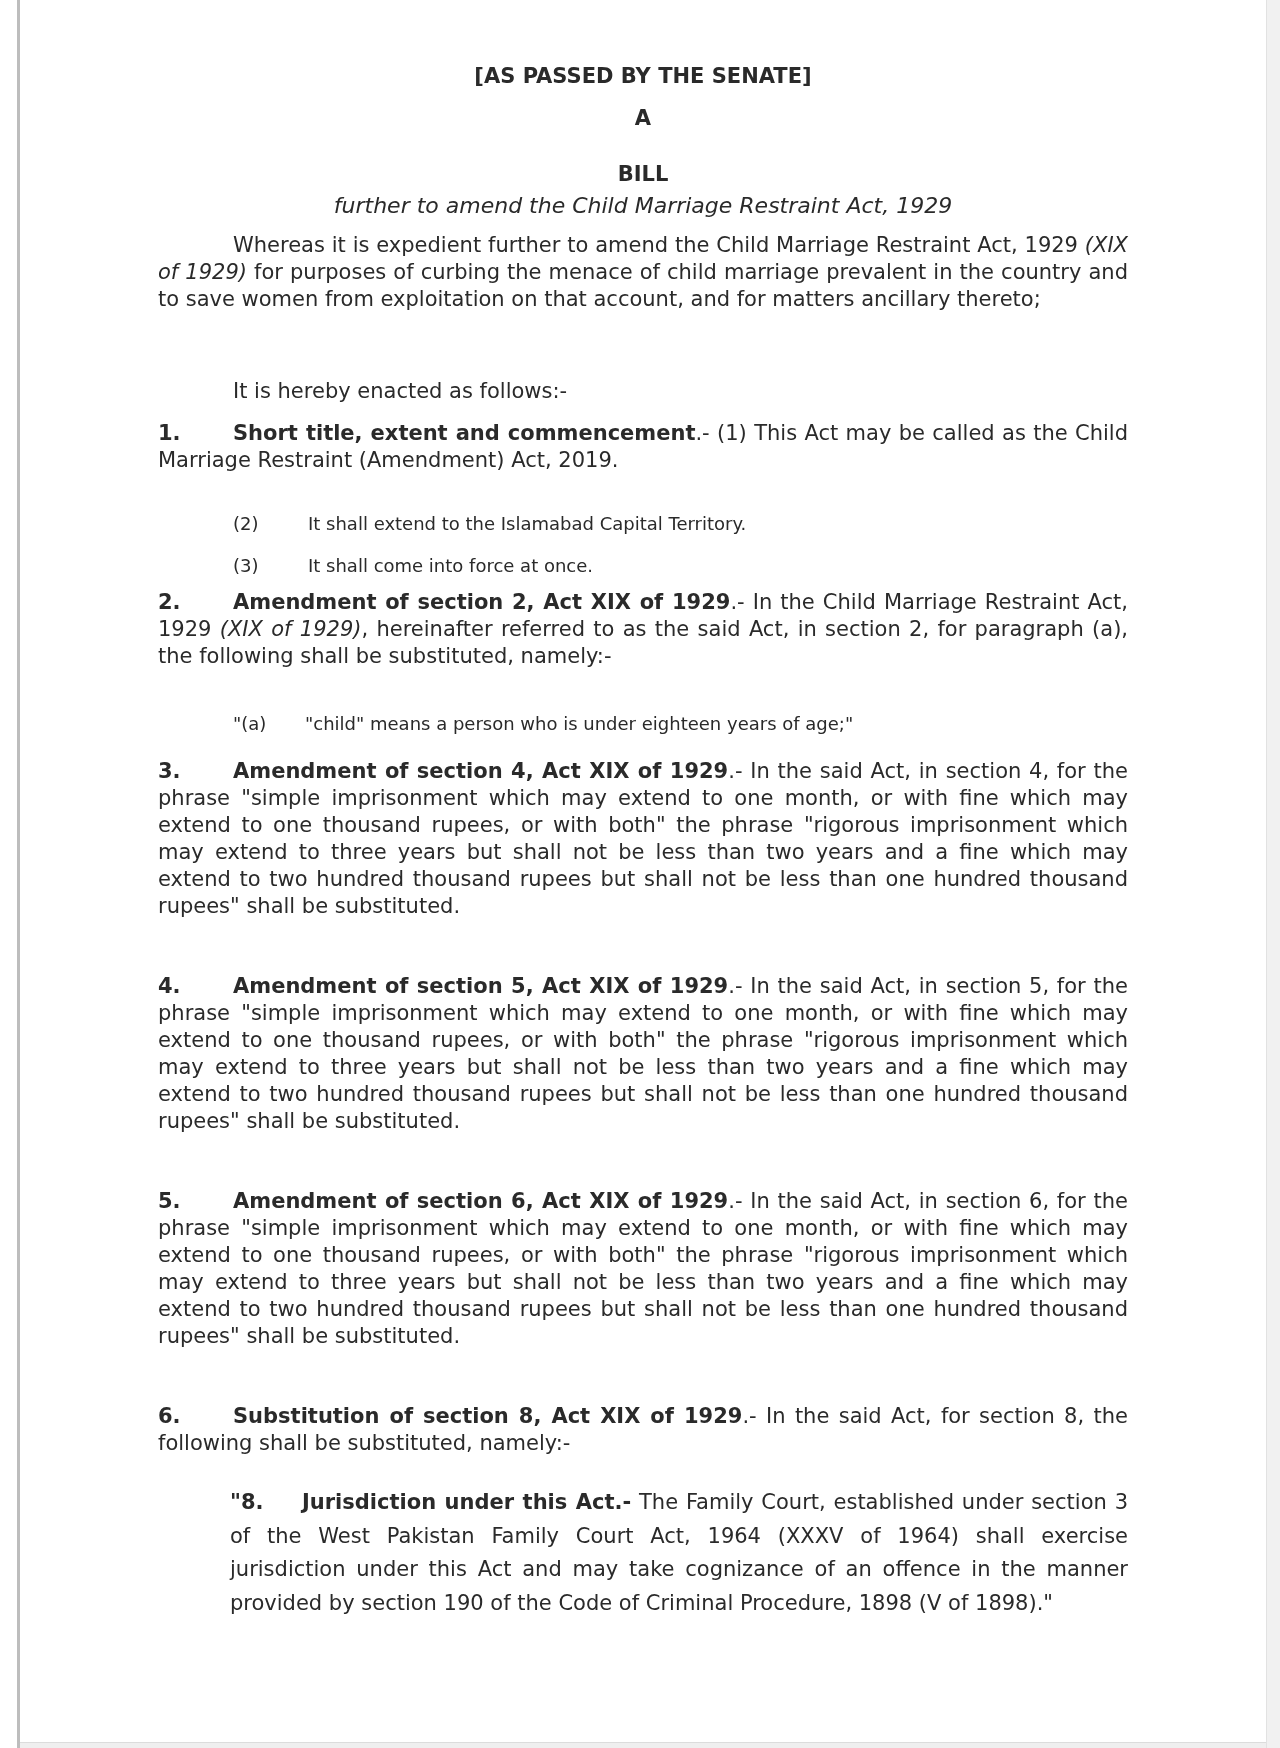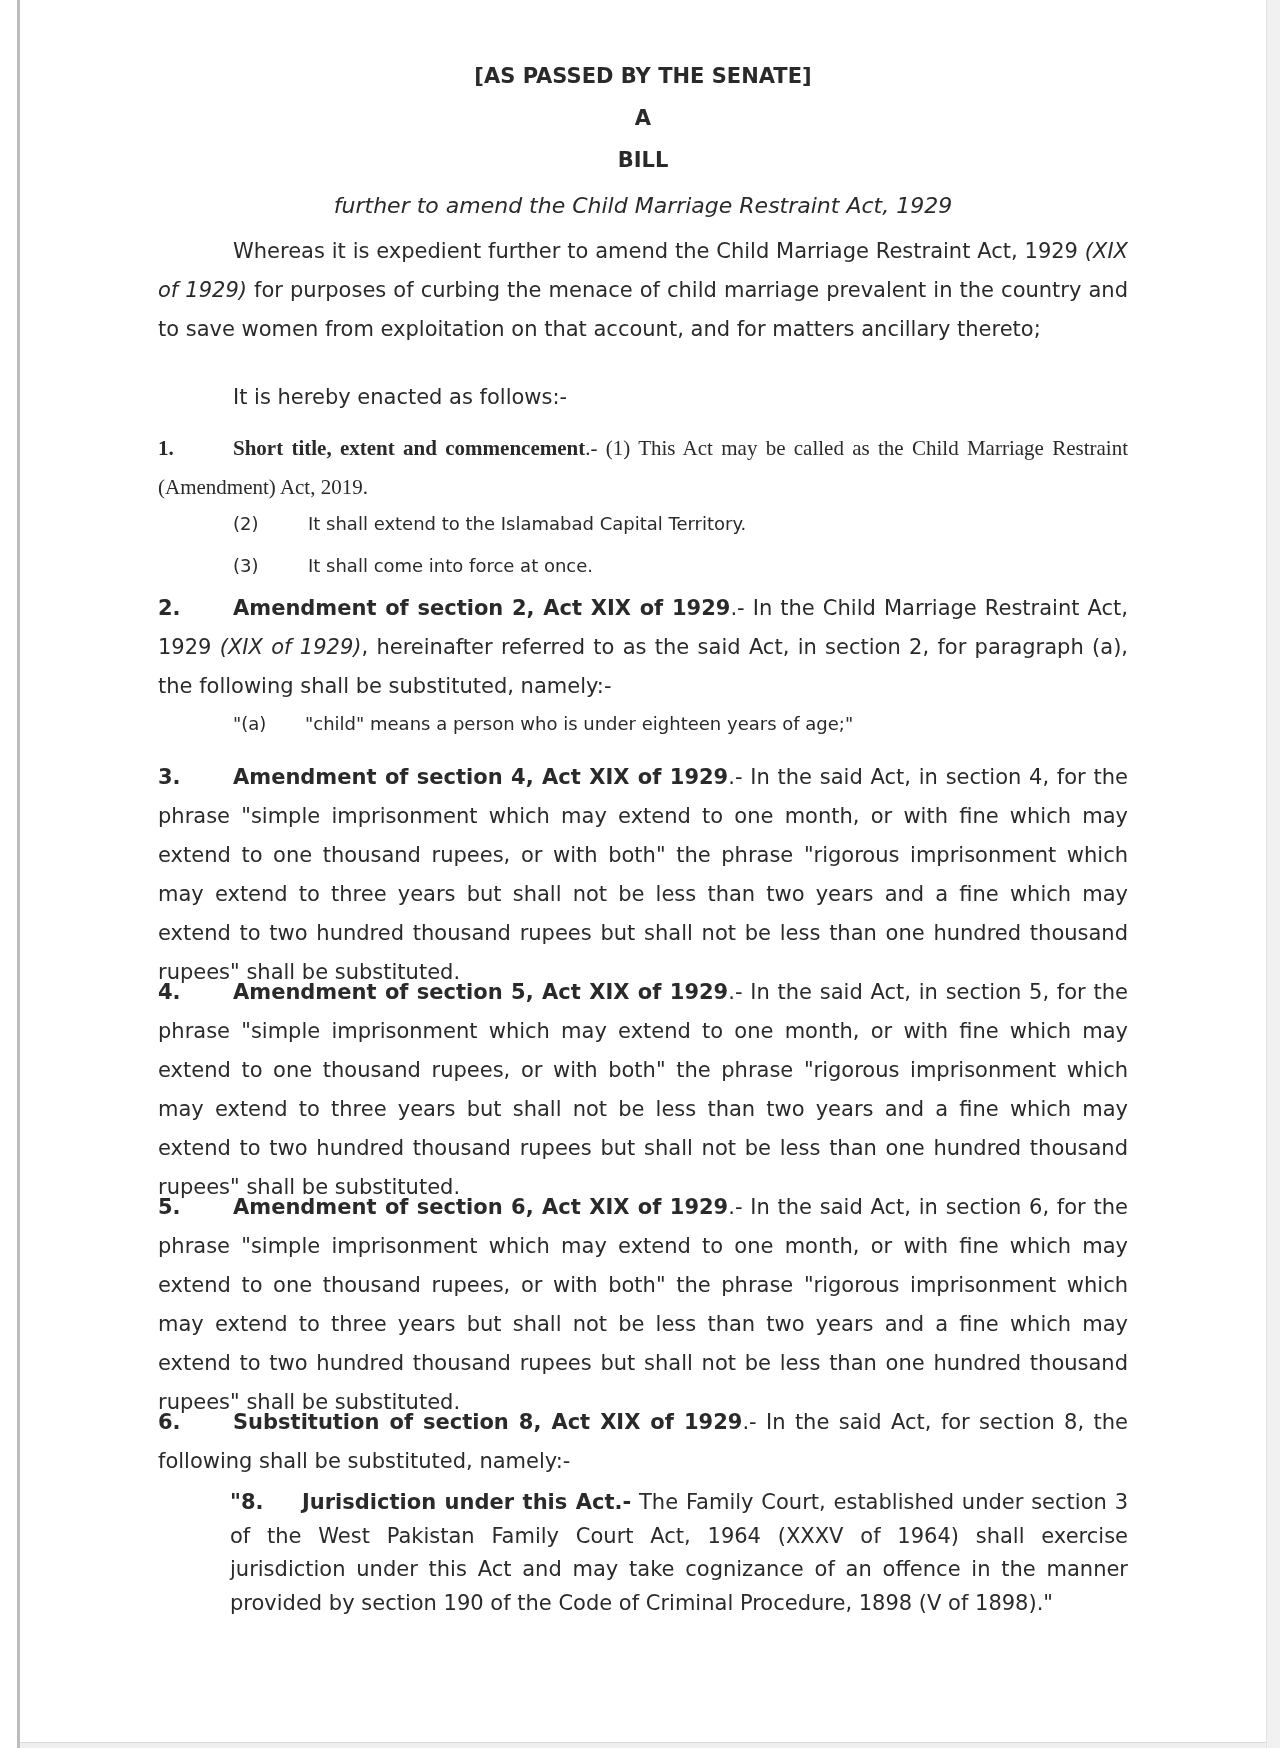--- a/index.html
+++ b/index.html
@@ -6,48 +6,48 @@
   body {
     width: 1280px; height: 1748px; background: #ffffff; position: relative; overflow: hidden;
     font-family: "DejaVu Sans", sans-serif; color: #2a2a2a;
   }
   .left-edge { position: absolute; left: 17px; top: 0; width: 3px; height: 1748px; background: #bdbdbd; }
   .right-edge { position: absolute; left: 1266px; top: 0; width: 14px; height: 1748px; background: #f1f1f1; border-left: 1px solid #e2e2e2; }
   .bottom-edge { position: absolute; left: 20px; top: 1742px; width: 1246px; height: 6px; background: #efefef; border-top: 1px solid #dcdcdc; }
   .page { position: absolute; left: 158px; top: 0; width: 970px; }
   .center { text-align: center; font-weight: bold; font-size: 21px; position: absolute; left: 0; width: 970px; }
   .subtitle { font-style: italic; text-align: center; font-size: 22px; position: absolute; left: 0; width: 970px; }
-  .para { position: absolute; left: 0; width: 970px; font-size: 21px; line-height: 39px; text-align: justify; }
+  .para { position: absolute; left: 0; width: 970px; font-size: 21px; line-height: 27px; text-align: justify; }
   .para.indent { text-indent: 75px; }
   .sub { position: absolute; left: 75px; width: 895px; font-size: 18px; line-height: 33.5px; }
   .sub .num { display: inline-block; width: 75px; }
   .secnum { display: inline-block; width: 75px; text-indent: 0; font-weight: bold; }
   .b { font-weight: bold; }
   .i { font-style: italic; }
   .quote-block { position: absolute; left: 72px; width: 898px; font-size: 21px; line-height: 33.5px; text-align: justify; }
 </style>
 </head>
 <body>
 
 <div class="left-edge"></div>
 <div class="right-edge"></div>
 <div class="bottom-edge"></div>
 
 <div class="page">
 
   <div class="center" style="top:64px;text-align:center;">[AS PASSED BY THE SENATE]</div>
   <div class="center" style="top:106px;">A</div>
-  <div class="center" style="top:148px;">BILL</div>
+  <div class="center" style="top:162px;">BILL</div>
   <div class="subtitle" style="top:193px;">further to amend the Child Marriage Restraint Act, 1929</div>
 
   <div class="para indent" style="top:232px;"><span>Whereas it is expedient further to amend the Child Marriage Restraint Act, 1929 </span><span class="i">(XIX of 1929)</span><span> for purposes of curbing the menace of child marriage prevalent in the country and to save women from exploitation on that account, and for matters ancillary thereto;</span></div>
 
   <div class="para indent" style="top:378px;">It is hereby enacted as follows:-</div>
 
-  <div class="para" style="top:429px;font-family:Liberation Serif, serif;"><span class="secnum">1.</span><span class="b">Short title, extent and commencement</span><span>.- </span><span>(1) This Act may be called as the Child Marriage Restraint (Amendment) Act, 2019.</span></div>
+  <div class="para" style="top:420px;"><span class="secnum">1.</span><span class="b">Short title, extent and commencement</span><span>.- </span><span>(1) This Act may be called as the Child Marriage Restraint (Amendment) Act, 2019.</span></div>
   <div class="sub" style="top:507px;"><span class="num">(2)</span><span>It shall extend to the Islamabad Capital Territory.</span></div>
   <div class="sub" style="top:549px;"><span class="num">(3)</span><span>It shall come into force at once.</span></div>
 
   <div class="para" style="top:589px;"><span class="secnum">2.</span><span class="b">Amendment of section 2, Act XIX of 1929</span><span>.- </span><span>In the Child Marriage Restraint Act, 1929 </span><span class="i">(XIX of 1929)</span><span>, hereinafter referred to as the said Act, in section 2, for paragraph (a), the following shall be substituted, namely:-</span></div>
   <div class="sub" style="top:707px;"><span class="num" style="width:72px">"(a)</span><span>"child" means a person who is under eighteen years of age;"</span></div>
 
   <div class="para" style="top:758px;"><span class="secnum">3.</span><span class="b">Amendment of section 4, Act XIX of 1929</span><span>.- </span><span>In the said Act, in section 4, for the phrase "simple imprisonment which may extend to one month, or with fine which may extend to one thousand rupees, or with both" the phrase "rigorous imprisonment which may extend to three years but shall not be less than two years and a fine which may extend to two hundred thousand rupees but shall not be less than one hundred thousand rupees" shall be substituted.</span></div>
 
   <div class="para" style="top:973px;"><span class="secnum">4.</span><span class="b">Amendment of section 5, Act XIX of 1929</span><span>.- </span><span>In the said Act, in section 5, for the phrase "simple imprisonment which may extend to one month, or with fine which may extend to one thousand rupees, or with both" the phrase "rigorous imprisonment which may extend to three years but shall not be less than two years and a fine which may extend to two hundred thousand rupees but shall not be less than one hundred thousand rupees" shall be substituted.</span></div>
 

